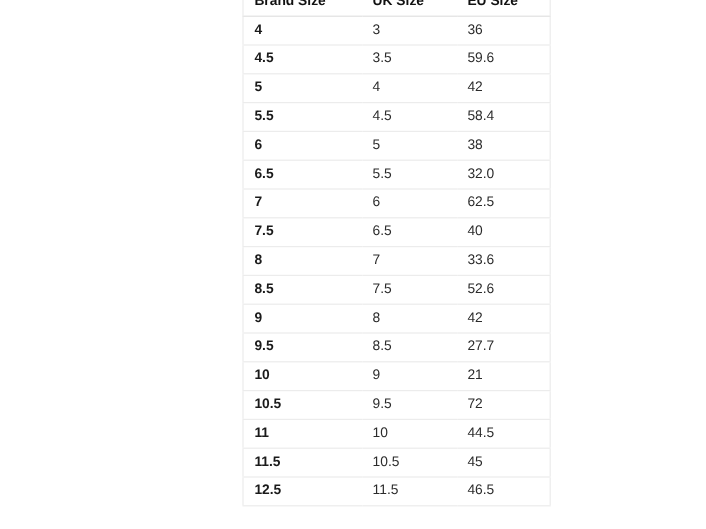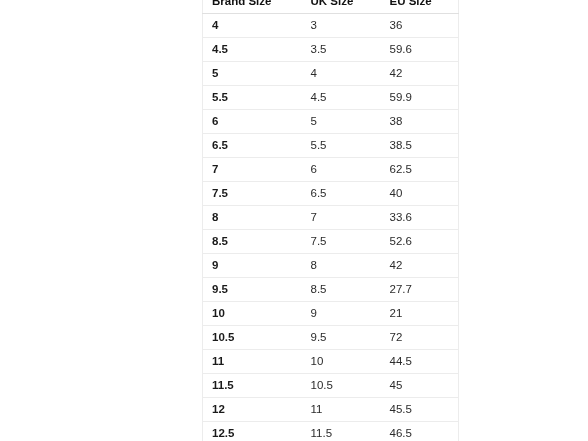--- a/index.html
+++ b/index.html
@@ -107,31 +107,31 @@
             <td class="eu">59.6</td>
           </tr>
           <tr>
             <td class="brand">5</td>
             <td class="uk">4</td>
             <td class="eu">42</td>
           </tr>
           <tr>
             <td class="brand">5.5</td>
             <td class="uk">4.5</td>
-            <td class="eu">59.9</td>
+            <td class="eu">58.4</td>
           </tr>
           <tr>
             <td class="brand">6</td>
             <td class="uk">5</td>
             <td class="eu">38</td>
           </tr>
           <tr>
             <td class="brand">6.5</td>
             <td class="uk">5.5</td>
-            <td class="eu">38.5</td>
+            <td class="eu">32.0</td>
           </tr>
           <tr>
             <td class="brand">7</td>
             <td class="uk">6</td>
             <td class="eu">62.5</td>
           </tr>
           <tr>
             <td class="brand">7.5</td>
             <td class="uk">6.5</td>
             <td class="eu">40</td>
@@ -170,25 +170,20 @@
             <td class="brand">11</td>
             <td class="uk">10</td>
             <td class="eu">44.5</td>
           </tr>
           <tr>
             <td class="brand">11.5</td>
             <td class="uk">10.5</td>
             <td class="eu">45</td>
           </tr>
           <tr>
-            <td class="brand">12</td>
-            <td class="uk">11</td>
-            <td class="eu">45.5</td>
-          </tr>
-          <tr>
             <td class="brand">12.5</td>
             <td class="uk">11.5</td>
             <td class="eu">46.5</td>
           </tr>
         </tbody>
     </table>
   </div>
 </div>
 
 </body></html>

